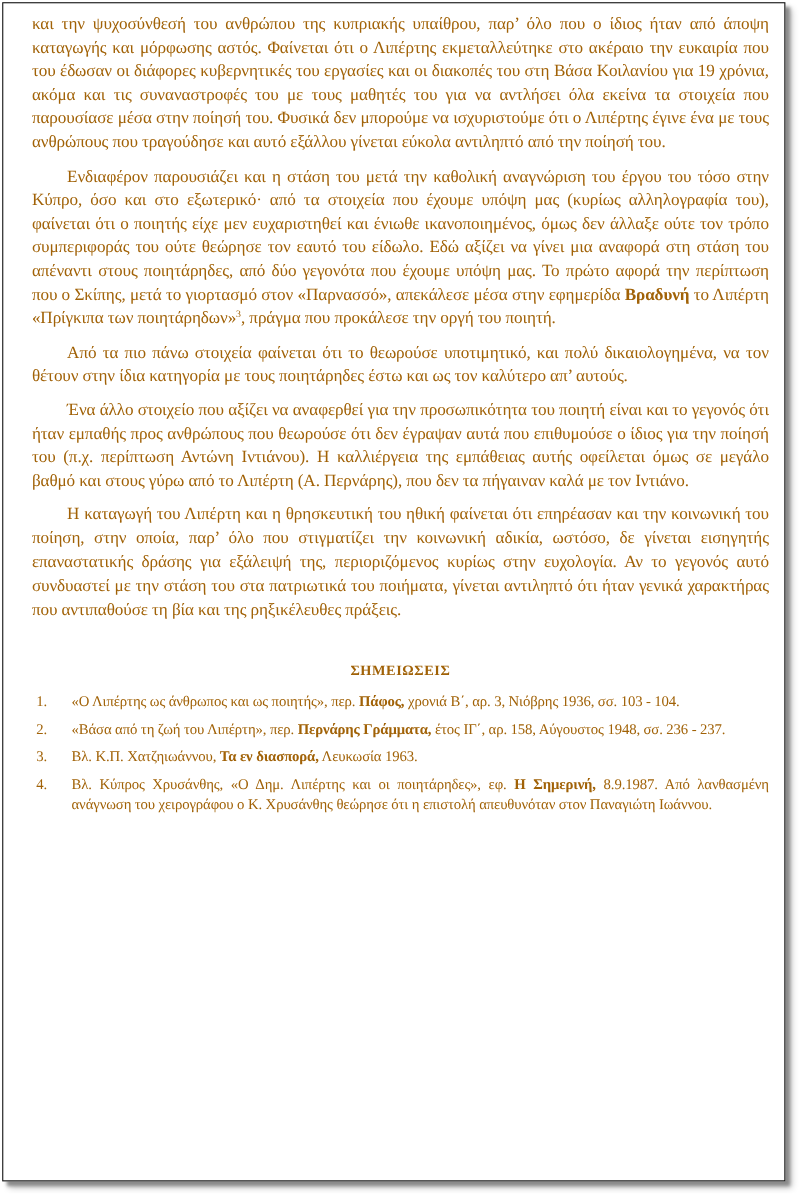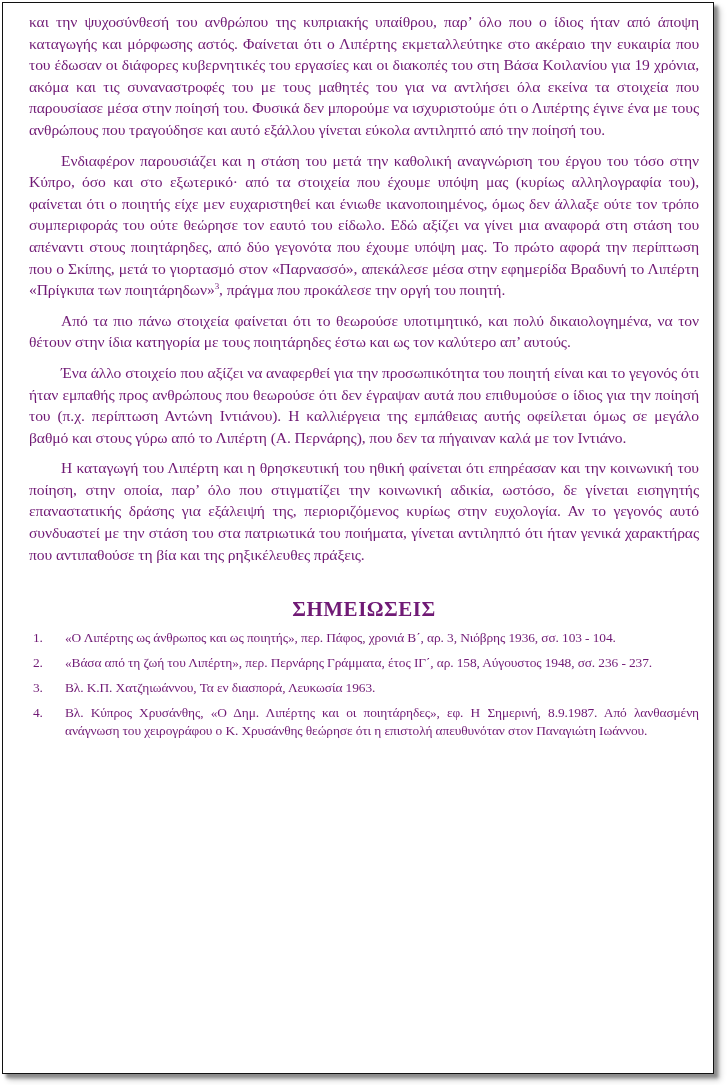--- a/index.html
+++ b/index.html
@@ -6,29 +6,29 @@
     body { width: 727px; height: 1085px; position: relative; overflow: hidden; }
     .page {
       position: absolute; left: 2px; top: 2px; width: 712px; height: 1072px;
       background: #ffffff; border: 1px solid #111;
       box-shadow: 4px 4px 3px #8a8a8a, 6px 6px 6px #c9c9c9;
       box-sizing: border-box;
     }
     .content {
       position: absolute; left: 26px; right: 14px; top: 8px;
       font-family: "Liberation Serif", serif; font-size: 15.6px; line-height: 21.6px;
-      color: #701a75; text-align: justify; letter-spacing: -0.1px;
+      color: #a16207; text-align: justify; letter-spacing: -0.1px;
     }
     .content p { margin: 0 0 9px 0; text-indent: 0; }
     .content p.indent { text-indent: 32px; }
     .content p.first { text-indent: 0; }
-    b { font-weight: normal; }
+    b { font-weight: bold; }
     sup { font-size: 9px; line-height: 0; vertical-align: 6px; }
     .notes-title {
-      text-align: center; font-weight: bold; font-size: 21px; letter-spacing: 0.5px;
+      text-align: center; font-weight: bold; font-size: 13px; letter-spacing: 0.5px;
       margin: 34px 0 8px 0; text-indent: 0 !important;
     }
     .notes { list-style: none; margin: 0; padding: 0; font-size: 13.4px; line-height: 18px; }
     .notes li { display: flex; margin: 0 0 7px 0; }
     .notes .num { width: 32px; flex: 0 0 32px; padding-left: 4px; }
     .notes .txt { flex: 1; text-align: justify; }
   </style>
 </head>
 <body>
 

